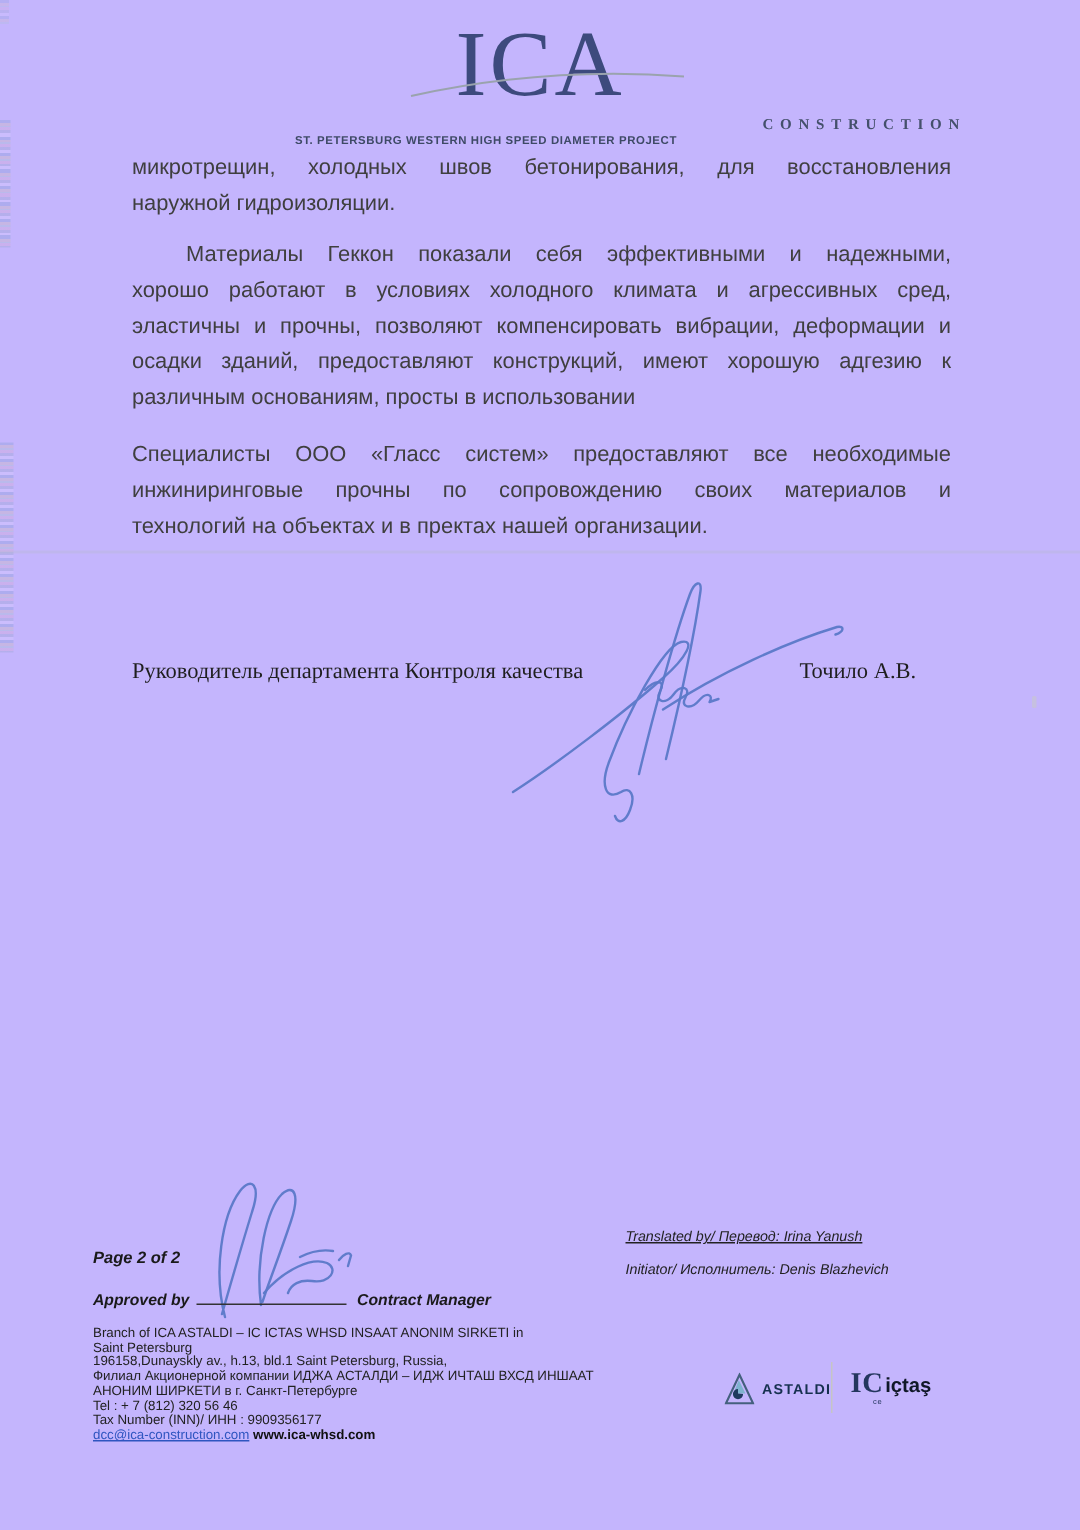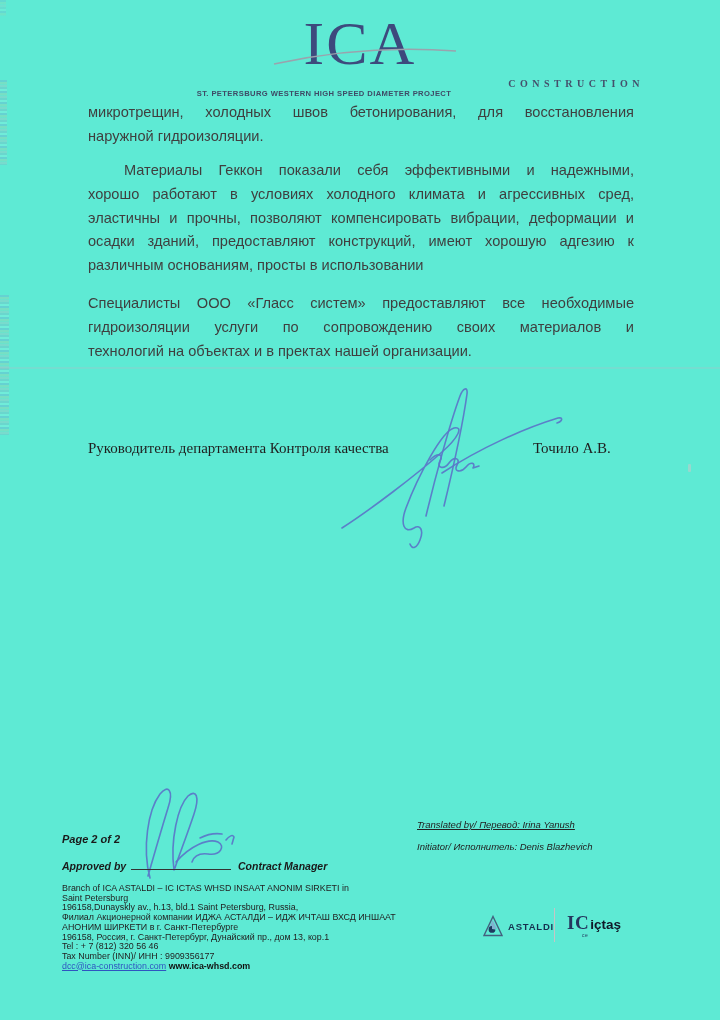--- a/index.html
+++ b/index.html
@@ -1,18 +1,18 @@
 <!DOCTYPE html>
 <html><head>
 <meta charset="utf-8">
 <style>
   html,body{margin:0;padding:0;background:#e9e9e9;}
   #page{
     position:relative;width:720px;height:1020px;margin:0 auto;
-    background:#5eead4;overflow:hidden;
+    background:#c4b5fd;overflow:hidden;
     font-family:"Liberation Sans",sans-serif;color:#3f3f3f;
   }
   
   .logo-ica{
     position:absolute;top:12px;left:0;width:720px;text-align:center;
     font-family:"Liberation Serif",serif;font-size:62px;line-height:62px;
     color:#3d4a7d;letter-spacing:2px;font-weight:500;
   }
   .logo-arc{position:absolute;left:270px;top:42px;width:190px;height:26px;}
   .logo-construction{
@@ -95,21 +95,21 @@
   <div class="para" style="top:159px">
     <div class="jline indent">Материалы Геккон показали себя эффективными и надежными,</div>
     <div class="jline">хорошо работают в условиях холодного климата и агрессивных сред,</div>
     <div class="jline">эластичны и прочны, позволяют компенсировать вибрации, деформации и</div>
     <div class="jline">осадки зданий, предоставляют конструкций, имеют хорошую адгезию к</div>
     <div class="lline">различным основаниям, просты в использовании</div>
   </div>
 
   <div class="para" style="top:292px">
     <div class="jline">Специалисты ООО «Гласс систем» предоставляют все необходимые</div>
-    <div class="jline">гидроизоляции  услуги по сопровождению своих материалов и</div>
+    <div class="jline">инжиниринговые  прочны по сопровождению своих материалов и</div>
     <div class="lline">технологий на объектах и в пректах нашей организации.</div>
   </div>
 
   <div class="seam"></div>
   <div class="speck"></div>
 
   <svg class="sig" style="left:330px;top:378px;width:240px;height:172px" viewBox="0 0 240 172">
     <path d="M 96,138 C 105,100 120,45 130,18 C 133,10 138,8 137,16 C 133,45 122,95 114,128"></path>
     <path d="M 112,95 C 150,70 195,50 228,40 C 233,39 233,43 227,45"></path>
     <path d="M 100,82 C 108,74 114,76 110,83 C 106,90 114,92 119,85 C 124,78 131,80 127,87 C 123,94 131,95 136,89 C 141,83 146,85 143,90 L 149,88"></path>
@@ -134,21 +134,20 @@
     <span class="sig-underline"></span>
     <span>Contract  Manager</span>
   </div>
 
   <div class="address">
     <div>Branch of ICA ASTALDI – IC ICTAS WHSD INSAAT ANONIM SIRKETI in</div>
     <div>Saint Petersburg</div>
     <div>196158,Dunayskly av., h.13, bld.1 Saint Petersburg, Russia,</div>
     <div>Филиал Акционерной компании ИДЖА АСТАЛДИ – ИДЖ ИЧТАШ ВХСД ИНШААТ</div>
     <div>АНОНИМ ШИРКЕТИ в г. Санкт-Петербурге</div>
-    <div>196158, Россия, г. Санкт-Петербург, Дунайский пр., дом 13, кор.1</div>
     <div>Tel : + 7 (812) 320 56 46</div>
     <div>Tax Number (INN)/ ИНН : 9909356177</div>
     <div>
       <a href="#">dcc@ica-construction.com</a>
       <span class="site">www.ica-whsd.com</span>
     </div>
   </div>
 
   <div class="rfoot i1">Initiator/ Исполнитель: Denis Blazhevich</div>
   <div class="rfoot i2">Translated by/ Перевод:  Irina Yanush</div>

